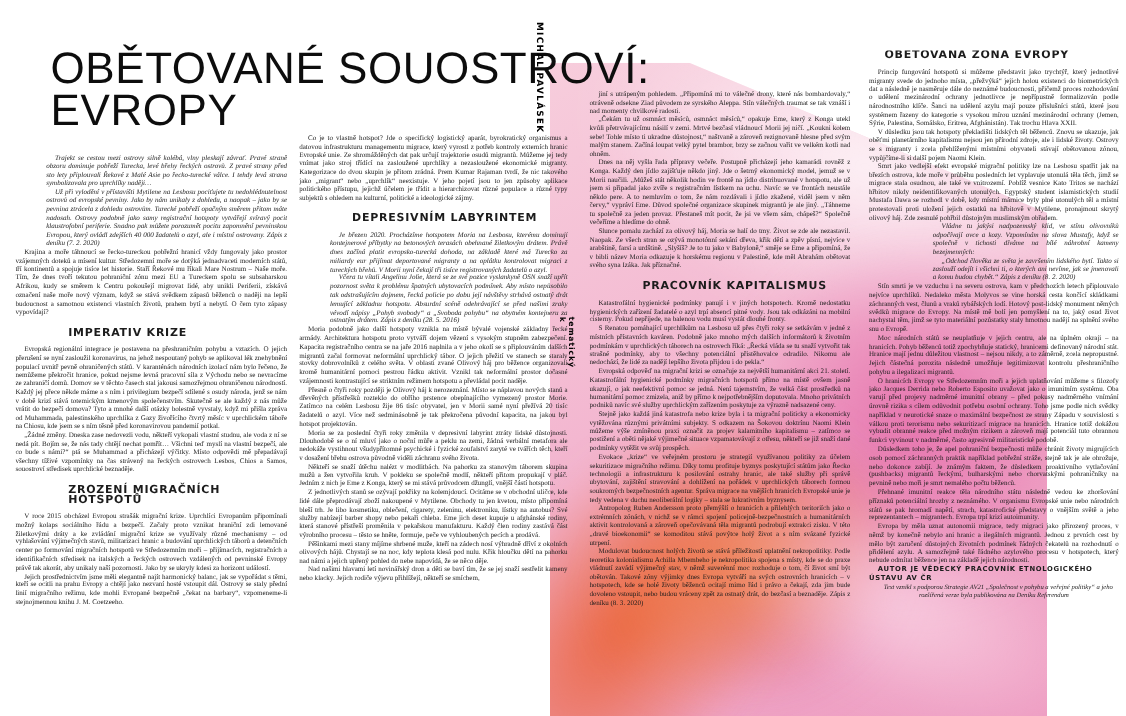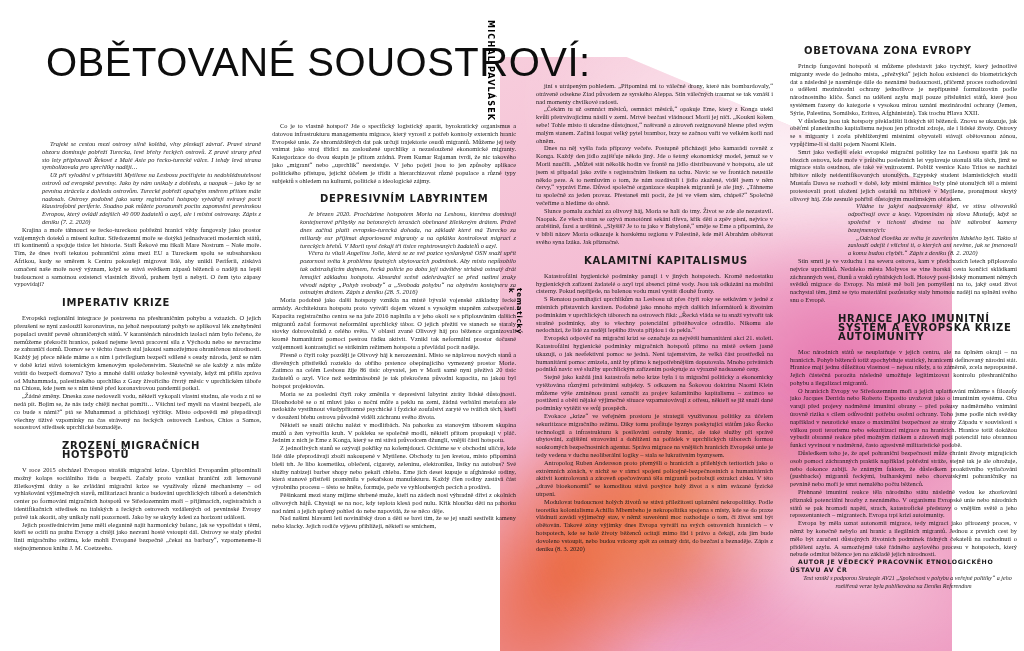--- a/index.html
+++ b/index.html
@@ -102,20 +102,21 @@
     <div class="blob white-highlight"></div>
     <div class="blob magenta-core"></div>
     <div class="blob magenta-deep"></div>
     <div class="blob orange-streak-1"></div>
     <div class="blob orange-streak-2"></div>
     <div class="blob white-streak-low"></div>
   </div>
 
   <h1 class="headline">
     <span>OBĚTOVANÉ SOUOSTROVÍ:</span>
+    <span>EVROPY</span>
   </h1>
 
   <div class="vert author">MICHAL PAVLÁSEK</div>
   <div class="vert section">
     <span>tematický</span>
     <span class="gap"></span>
     <span>k</span>
   </div>
 
   <div class="col" id="col-1">
@@ -140,39 +141,38 @@
       <p class="blk-p">Někteří se snaží útěchu nalézt v modlitbách. Na pahorku za stanovým táborem skupina mužů a žen vytvořila kruh. V pokleku se společně modlí, někteří přitom propukají v pláč. Jedním z nich je Eme z Konga, který se mi stává průvodcem džunglí, vnější částí hotspotu.</p>
       <p class="blk-p">Z jednotlivých stanů se ozývají pokřiky na kolemjdoucí. Ocitáme se v obchodní uličce, kde lidé dále přeprodávají zboží nakoupené v Mytilene. Obchody tu jen kvetou, místo připomíná bleší trh. Je libo kosmetiku, oblečení, cigarety, zeleninu, elektroniku, lístky na autobus? Své služby nabízejí barber shopy nebo pekaři chleba. Eme jich deset kupuje u afghánské rodiny, která stanové přístřeší proměnila v pekařskou manufakturu. Každý člen rodiny zastává část výrobního procesu – těsto se hněte, formuje, peče ve vyhloubených pecích a prodává.</p>
       <p class="blk-p">Pěšinkami mezi stany míjíme shrbené muže, kteří na zádech nosí výhradně dříví z okolních olivových hájů. Chystají se na noc, kdy teplota klesá pod nulu. Křik hloučku dětí na pahorku nad námi a jejich upřený pohled do nebe napovídá, že se něco děje.</p>
       <p class="blk-p">Nad našimi hlavami letí novinářský dron a děti se baví tím, že se jej snaží sestřelit kameny nebo klacky. Jejich rodiče výjevu přihlížejí, někteří se smíchem,</p>
     </div>
   <div class="col" id="col-3">
       <p class="blk-p">jiní s utrápeným pohledem. „Připomíná mi to válečné drony, které nás bombardovaly,“ otráveně odsekne Ziad původem ze syrského Aleppa. Stín válečných traumat se tak vznáší i nad momenty chvilkové radosti.</p>
       <p class="blk-p">„Čekám tu už osmnáct měsíců, osmnáct měsíců,“ opakuje Eme, který z Konga utekl kvůli přetrvávajícímu násilí v zemi. Mrtvé bezčasí vládnoucí Morii jej ničí. „Koukni kolem sebe! Tohle místo ti ukradne důstojnost,“ naštvaně a zároveň rezignovaně hlesne před svým malým stanem. Začíná loupat velký pytel brambor, brzy se začnou vařit ve velkém kotli nad ohněm.</p>
       <p class="blk-p">Dnes na něj vyšla řada přípravy večeře. Postupně přicházejí jeho kamarádi rovněž z Konga. Každý den jídlo zajišťuje někdo jiný. Jde o šetrný ekonomický model, jemuž se v Morii naučili. „Můžeš stát několik hodin ve frontě na jídlo distribuované v hotspotu, ale už jsem si připadal jako zvíře s registračním lístkem na uchu. Navíc se ve frontách neustále někdo pere. A to nemluvím o tom, že nám rozdávali i jídlo zkažené, viděl jsem v něm červy,“ vypráví Eme. Důvod společné organizace skupinek migrantů je ale jiný. „Táhneme tu společně za jeden provaz. Přestaneš mít pocit, že jsi ve všem sám, chápeš?“ Společně večeříme a hledíme do ohně.</p>
       <p class="blk-p">Slunce pomalu zachází za olivový háj, Moria se halí do tmy. Život se zde ale nezastavil. Naopak. Ze všech stran se ozývá monotónní sekání dřeva, křik dětí a zpěv písní, nejvíce v arabštině, farsí a urdštině. „Slyšíš? Je to tu jako v Babyloně,“ směje se Eme a připomíná, že v bibli název Moria odkazuje k horskému regionu v Palestině, kde měl Abrahám obětovat svého syna Izáka. Jak příznačné.</p>
-      <h3>KALAMITNÍ KAPITALISMUS</h3>
+      <h3>PRACOVNÍK KAPITALISMUS</h3>
       <p class="blk-p">Katastrofální hygienické podmínky panují i v jiných hotspotech. Kromě nedostatku hygienických zařízení žadatelé o azyl trpí absencí pitné vody. Jsou tak odkázáni na mobilní cisterny. Pokud nepřijede, na balenou vodu musí vystát dlouhé fronty.</p>
       <p class="blk-p">S Renatou pomáhající uprchlíkům na Lesbosu už přes čtyři roky se setkávám v jedné z místních přístavních kaváren. Podobně jako mnoho mých dalších informátorů k životním podmínkám v uprchlických táborech na ostrovech říká: „Řecká vláda se tu snaží vytvořit tak strašné podmínky, aby to všechny potenciální přistěhovalce odradilo. Nikomu ale nedochází, že lidé za nadějí lepšího života přijdou i do pekla.“</p>
       <p class="blk-p">Evropská odpověď na migrační krizi se označuje za největší humanitární akci 21. století. Katastrofální hygienické podmínky migračních hotspotů přímo na místě ovšem jasně ukazují, o jak neefektivní pomoc se jedná. Není tajemstvím, že velká část prostředků na humanitární pomoc zmizela, aniž by přímo k nejpotřebnějším doputovala. Mnoho privátních podniků navíc své služby uprchlickým zařízením poskytuje za výrazně nadsazené ceny.</p>
       <p class="blk-p">Stejně jako každá jiná katastrofa nebo krize byla i ta migrační politicky a ekonomicky vytěžována různými privátními subjekty. S odkazem na Šokovou doktrínu Naomi Klein můžeme výše zmíněnou praxi označit za projev kalamitního kapitalismu – zatímco se postižení a oběti nějaké výjimečné situace vzpamatovávají z otřesu, někteří se již snaží dané podmínky vytěžit ve svůj prospěch.</p>
       <p class="blk-p">Evokace „krize“ ve veřejném prostoru je strategií využívanou politiky za účelem sekuritizace migračního režimu. Díky tomu profituje byznys poskytující státům jako Řecko technologii a infrastrukturu k posilování ostrahy hranic, ale také služby při správě ubytování, zajištění stravování a dohlížení na pořádek v uprchlických táborech formou soukromých bezpečnostních agentur. Správa migrace na vnějších hranicích Evropské unie je tedy vedena v duchu neoliberální logiky – stala se lukrativním byznysem.</p>
       <p class="blk-p">Antropolog Ruben Andersson proto přemýšlí o hranicích a přilehlých teritoriích jako o extrémních zónách, v nichž se v rámci spojení policejně-bezpečnostních a humanitárních aktivit kontrolovaná a zároveň opečovávaná těla migrantů podrobují extrakci zisku. V této „dravé bioekonomii“ se komoditou stává povýtce holý život a s ním svázané fyzické utrpení.</p>
       <p class="blk-p">Modulovat budoucnost holých životů se stává příležitostí uplatnění nekropolitiky. Podle teoretika kolonialismu Achilla Mbembeho je nekropolitika spojena s místy, kde se do praxe vládnutí zavádí výjimečný stav, v němž suverénní moc rozhoduje o tom, čí život smí být obětován. Takové zóny výjimky dnes Evropa vytváří na svých ostrovních hranicích – v hotspotech, kde se holé životy běženců ocitají mimo řád i právo a čekají, zda jim bude dovoleno vstoupit, nebo budou vráceny zpět za ostnatý drát, do bezčasí a beznaděje. Zápis z deníku (8. 3. 2020)</p>
     </div>
   <div class="col" id="col-4">
 
   <h3>OBĚTOVANÁ ZÓNA EVROPY</h3>
       <p class="blk-p">Princip fungování hotspotů si můžeme představit jako trychtýř, který jednotlivé migranty svede do jednoho místa, „přežvýká“ jejich holou existenci do biometrických dat a následně je nasměruje dále do neznámé budoucnosti, přičemž proces rozhodování o udělení mezinárodní ochrany jednotlivce je nepřípustně formalizován podle národnostního klíče. Šanci na udělení azylu mají pouze příslušníci států, které jsou systémem řazeny do kategorie s vysokou mírou uznání mezinárodní ochrany (Jemen, Sýrie, Palestina, Somálsko, Eritrea, Afghánistán). Tak trochu Hlava XXII.</p>
       <p class="blk-p">V důsledku jsou tak hotspoty překladišti lidských těl běženců. Znovu se ukazuje, jak oběťmi planetárního kapitalismu nejsou jen přírodní zdroje, ale i lidské životy. Ostrovy se s migranty i zcela přehlíženými místními obyvateli stávají obětovanou zónou, vypůjčíme-li si další pojem Naomi Klein.</p>
       <p class="blk-p">Smrt jako vedlejší efekt evropské migrační politiky lze na Lesbosu spatřit jak na březích ostrova, kde moře v průběhu posledních let vyplavuje utonulá těla těch, jimž se migrace stala osudnou, ale také ve vnitrozemí. Poblíž vesnice Kato Tritos se nachází hřbitov nikdy neidentifikovaných utonulých. Egyptský student islamistických studií Mustafa Dawa se rozhodl v době, kdy místní márnice byly plné utonulých těl a místní protestovali proti uložení jejich ostatků na hřbitově v Mytilene, pronajmout skrytý olivový háj. Zde zesnulé pohřbil důstojným muslimským obřadem.</p>
       <p class="blk-diary4">Vládne tu jakýsi nadpozemský klid, ve stínu olivovníků odpočívají ovce a kozy. Vzpomínám na slova Mustafy, když se společně v tichosti díváme na bílé náhrobní kameny bezejmenných:</p>
       <p class="blk-diary4">„Odchod člověka ze světa je završením lidského bytí. Takto si zaslouží odejít i všichni ti, o kterých ani nevíme, jak se jmenovali a komu budou chybět.“ Zápis z deníku (8. 2. 2020)</p>
       <p class="blk-p">Stín smrti je ve vzduchu i na severu ostrova, kam v předchozích letech připlouvalo nejvíce uprchlíků. Nedaleko města Molyvos se vine horská cesta končící skládkami záchranných vest, člunů a vraků rybářských lodí. Hotový post-lidský monument němých svědků migrace do Evropy. Na místě mě bolí jen pomyšlení na to, jaký osud život nachystal těm, jimž se tyto materiální pozůstatky staly hmotnou nadějí na splnění svého snu o Evropě.</p>
-      <h3>HRANICE JAKO IMUNITNÍ SYSTÉM A EVROPSKÁ KRIZE AUTOIMUNITY</h3>
       <p class="blk-p">Moc národních států se neuplatňuje v jejich centru, ale na úplném okraji – na hranicích. Pohyb běženců totiž zpochybňuje statický, hranicemi definovaný národní stát. Hranice mají jednu důležitou vlastnost – nejsou nikdy, a to záměrně, zcela nepropustné. Jejich částečná porozita následně umožňuje legitimizovat kontrolu přeshraničního pohybu a ilegalizaci migrantů.</p>
       <p class="blk-p">O hranicích Evropy ve Středozemním moři a jejich uplatňování můžeme s filozofy jako Jacques Derrida nebo Roberto Esposito uvažovat jako o imunitním systému. Oba varují před projevy nadměrné imunitní obrany – před pokusy nadměrného vnímání úrovně rizika s cílem odůvodnit potřebu osobní ochrany. Toho jsme podle nich svědky například v neurotické snaze o maximální bezpečnost ze strany Západu v souvislosti s válkou proti terorismu nebo sekuritizací migrace na hranicích. Hranice totiž dokážou vybudit obranné reakce před možným rizikem a zároveň mají potenciál tuto obrannou funkci vyvinout v nadměrné, často agresivně militaristické podobě.</p>
       <p class="blk-p">Důsledkem toho je, že apel pohraniční bezpečnosti může chránit životy migrujících osob pomocí záchranných praktik například pobřežní stráže, stejně tak je ale ohrožuje, nebo dokonce zabíjí. Je známým faktem, že důsledkem proaktivního vytlačování (pushbacks) migrantů řeckými, bulharskými nebo chorvatskými pohraničníky na pevnině nebo moři je smrt nemalého počtu běženců.</p>
       <p class="blk-p">Přehnané imunitní reakce těla národního státu následně vedou ke zhoršování příznaků potenciální hrozby z neznámého. V organismu Evropské unie nebo národních států se pak hromadí napětí, strach, katastrofické představy o vnějším světě a jeho reprezentantech – migrantech. Evropa trpí krizí autoimunity.</p>
       <p class="blk-p">Evropa by měla uznat autonomii migrace, tedy migraci jako přirozený proces, v němž by konečně nebylo ani hranic a ilegálních migrantů. Jednou z prvních cest by mělo být zaručení důstojných životních podmínek řádných čekatelů na rozhodnutí o přidělení azylu. A samozřejmě také řádného azylového procesu v hotspotech, který nebude odmítat běžence jen na základě jejich národnosti.</p>
       <p class="author-note">AUTOR JE VĚDECKÝ PRACOVNÍK ETNOLOGICKÉHO ÚSTAVU AV ČR</p>
       <p class="credit">Text vznikl s podporou Strategie AV21 „Společnost v pohybu a veřejné politiky“ a jeho rozšířená verze byla publikována na Deníku Referendum</p>
     </div>
 
 </div>

